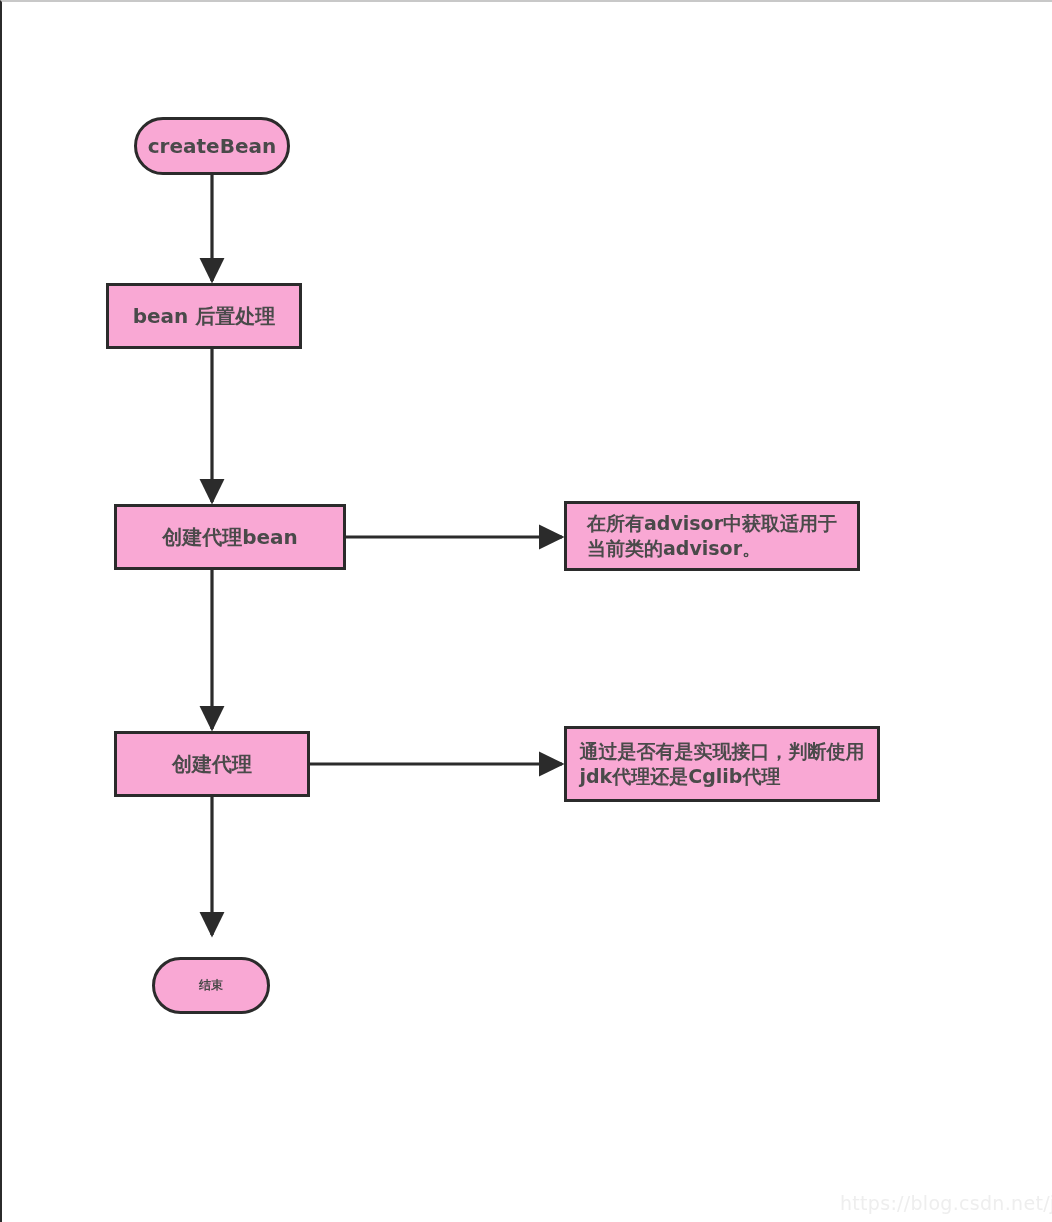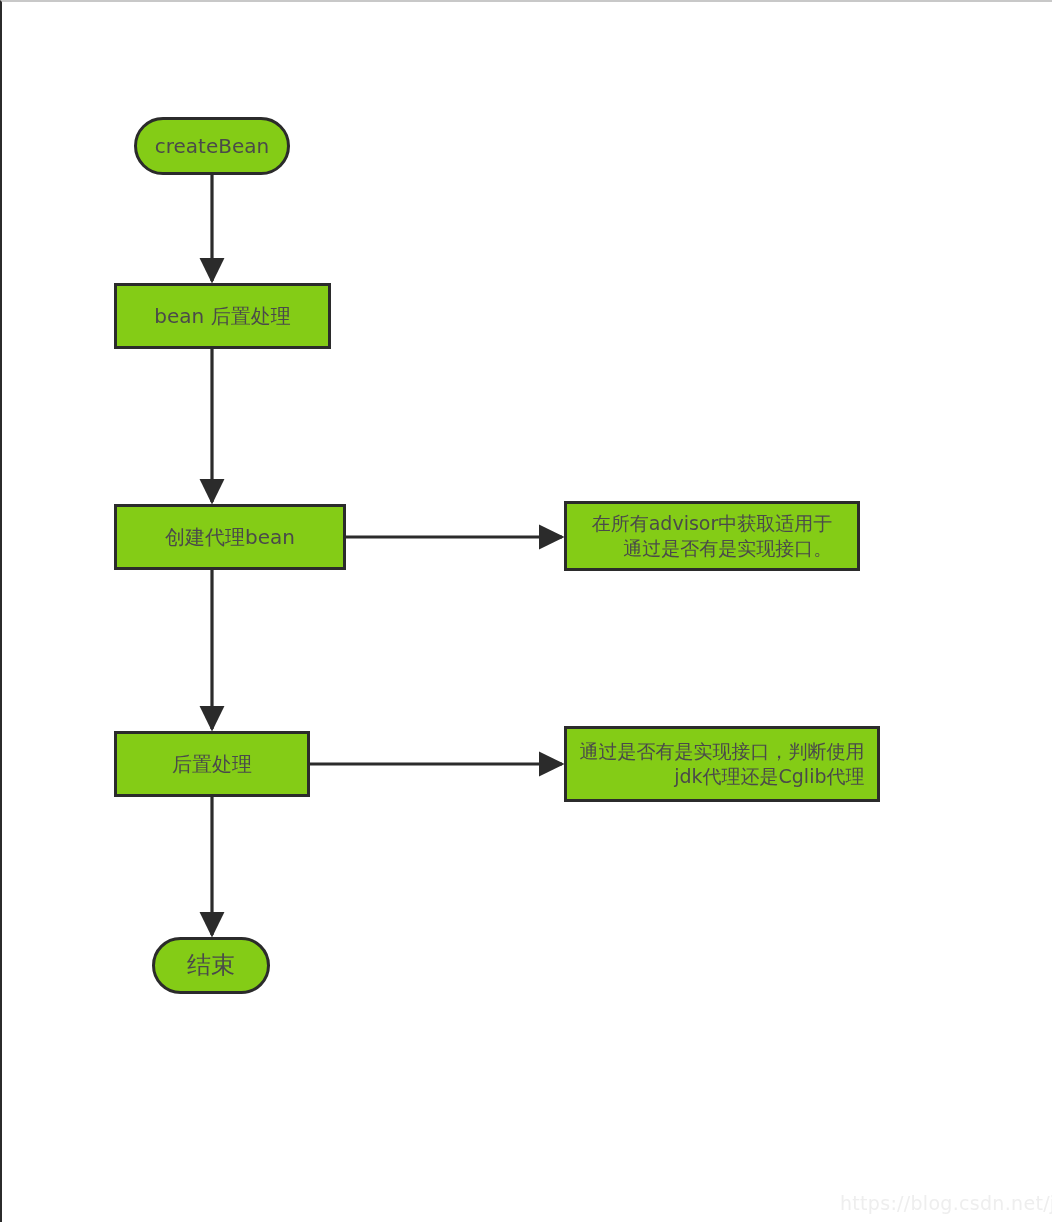--- a/index.html
+++ b/index.html
@@ -16,29 +16,30 @@
     height: 1222px;
     background: #ffffff;
     border-top: 2px solid #c8c8c8;
     border-left: 2px solid #2b2b2b;
     box-sizing: border-box;
     overflow: hidden;
   }
   .node {
     position: absolute;
     box-sizing: border-box;
-    background: #84cc16;
+    background: #f9a8d4;
     border: 3px solid #2b2b2b;
     display: flex;
     align-items: center;
     justify-content: center;
-    text-align: right;
+    text-align: left;
     color: #4a4a4a;
     line-height: 1.32;
     white-space: pre-line;
+    font-weight: bold;
   }
   .node.terminal {
     border-radius: 32px;
   }
   .node.process {
     border-radius: 0;
   }
   .node.note {
     border-radius: 0;
   }
@@ -79,24 +80,24 @@
         <line x1="210" y1="347" x2="210" y2="500" marker-end="url(#arrowhead)"></line>
         <line x1="308" y1="535" x2="560" y2="535" marker-end="url(#arrowhead)"></line>
         <line x1="210" y1="568" x2="210" y2="727" marker-end="url(#arrowhead)"></line>
         <line x1="308" y1="762" x2="560" y2="762" marker-end="url(#arrowhead)"></line>
         <line x1="210" y1="795" x2="210" y2="933" marker-end="url(#arrowhead)"></line>
       </g>
   </svg>
 
   <div id="node-layer">
       <div class="node terminal" style="left: 132px; top: 115px; width: 156px; height: 58px; font-size: 20px;"><span class="node-label">createBean</span></div>
-      <div class="node process" style="left: 112px; top: 281px; width: 217px; height: 66px; font-size: 20px;"><span class="node-label">bean 后置处理</span></div>
+      <div class="node process" style="left: 104px; top: 281px; width: 196px; height: 66px; font-size: 20px;"><span class="node-label">bean 后置处理</span></div>
       <div class="node process" style="left: 112px; top: 502px; width: 232px; height: 66px; font-size: 20px;"><span class="node-label">创建代理bean</span></div>
       <div class="node note" style="left: 562px; top: 499px; width: 296px; height: 70px; font-size: 19px;"><span class="node-label">在所有advisor中获取适用于
-通过是否有是实现接口。</span></div>
-      <div class="node process" style="left: 112px; top: 729px; width: 196px; height: 66px; font-size: 20px;"><span class="node-label">后置处理</span></div>
+当前类的advisor。</span></div>
+      <div class="node process" style="left: 112px; top: 729px; width: 196px; height: 66px; font-size: 20px;"><span class="node-label">创建代理</span></div>
       <div class="node note" style="left: 562px; top: 724px; width: 316px; height: 76px; font-size: 19px;"><span class="node-label">通过是否有是实现接口，判断使用
 jdk代理还是Cglib代理</span></div>
-      <div class="node terminal" style="left: 150px; top: 935px; width: 118px; height: 57px; font-size: 24px;"><span class="node-label">结束</span></div>
+      <div class="node terminal" style="left: 150px; top: 955px; width: 118px; height: 57px; font-size: 12px;"><span class="node-label">结束</span></div>
     </div>
 
   <div class="watermark" style="left: 838px; top: 1190px; color: rgb(238, 238, 238);">https://blog.csdn.net/java_yes</div>
 </div>
 
 </body></html>

